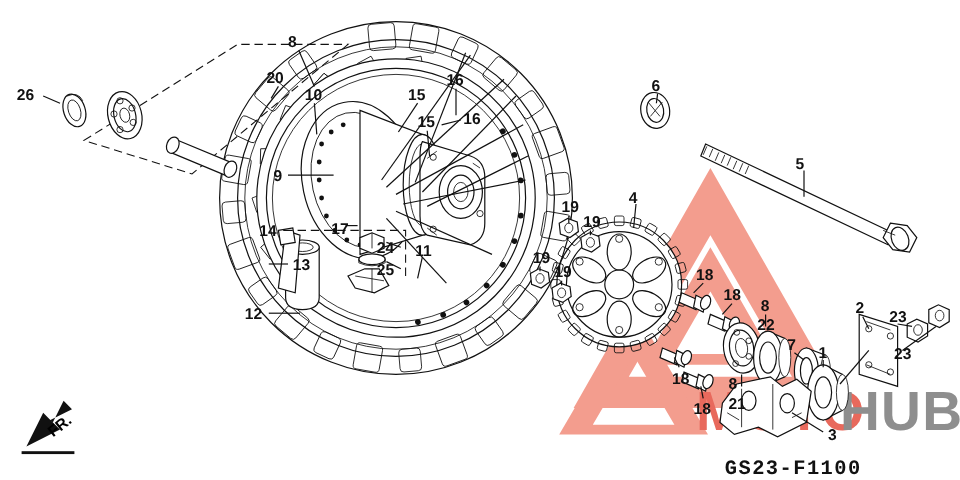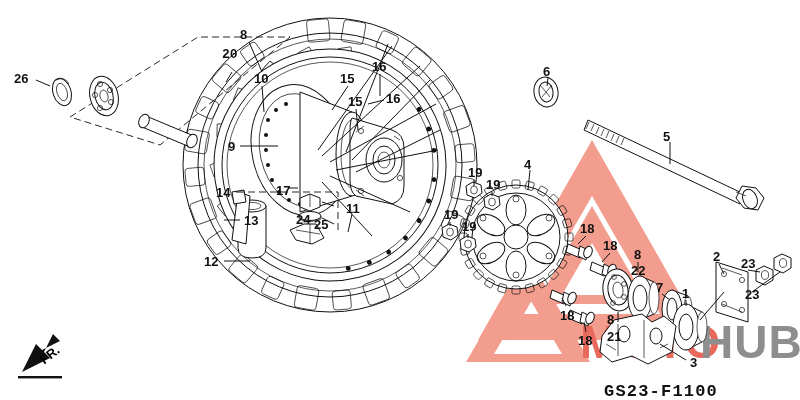--- a/index.html
+++ b/index.html
@@ -550,35 +550,35 @@
     </g>
 
     <g class="blk">
       <path d="M53 334 L44 352 L36 344 L22 372 L50 358 L42 350 L60 341 Z"></path>
       <rect x="18" y="376" width="44" height="2.4"></rect>
     </g>
   </svg>
 
   <div class="callout" style="left:240px;top:28px;">8</div>
   <div class="callout" style="left:14px;top:72px;">26</div>
-  <div class="callout" style="left:222px;top:48px;font-family:Liberation Mono, monospace;">20</div>
+  <div class="callout" style="left:222px;top:58px;">20</div>
   <div class="callout" style="left:254px;top:72px;">10</div>
   <div class="callout" style="left:340px;top:72px;">15</div>
   <div class="callout" style="left:372px;top:60px;">16</div>
   <div class="callout" style="left:348px;top:95px;">15</div>
   <div class="callout" style="left:386px;top:92px;">16</div>
   <div class="callout" style="left:228px;top:140px;">9</div>
   <div class="callout" style="left:543px;top:65px;">6</div>
   <div class="callout" style="left:663px;top:130px;">5</div>
   <div class="callout" style="left:524px;top:158px;">4</div>
   <div class="callout" style="left:216px;top:186px;">14</div>
   <div class="callout" style="left:204px;top:214px;margin-left:40px;">13</div>
   <div class="callout" style="left:204px;top:255px;">12</div>
   <div class="callout" style="left:276px;top:184px;">17</div>
-  <div class="callout" style="left:296px;top:200px;margin-top:13px;">24</div>
+  <div class="callout" style="left:314px;top:200px;">24</div>
   <div class="callout" style="left:314px;top:218px;">25</div>
   <div class="callout" style="left:346px;top:202px;">11</div>
   <div class="callout" style="left:468px;top:166px;">19</div>
   <div class="callout" style="left:486px;top:178px;">19</div>
   <div class="callout" style="left:444px;top:208px;">19</div>
   <div class="callout" style="left:462px;top:220px;">19</div>
   <div class="callout" style="left:580px;top:222px;">18</div>
   <div class="callout" style="left:603px;top:239px;">18</div>
   <div class="callout" style="left:560px;top:309px;">18</div>
   <div class="callout" style="left:578px;top:334px;">18</div>

